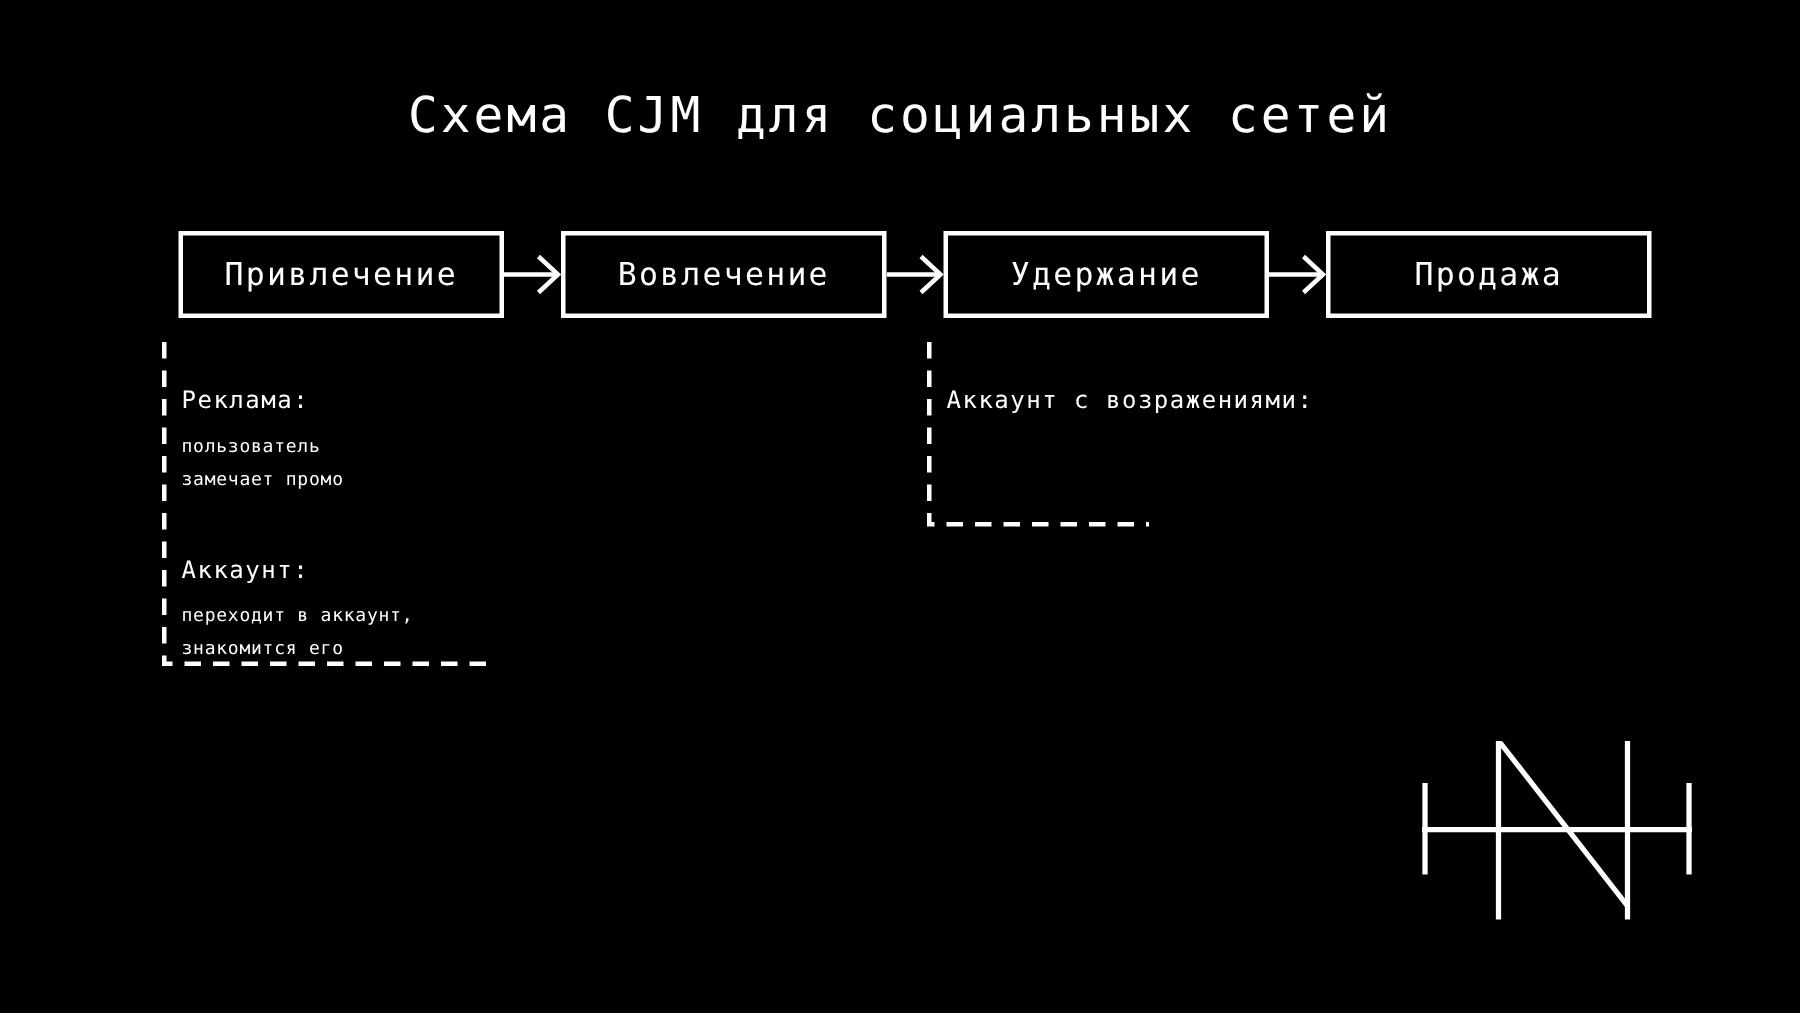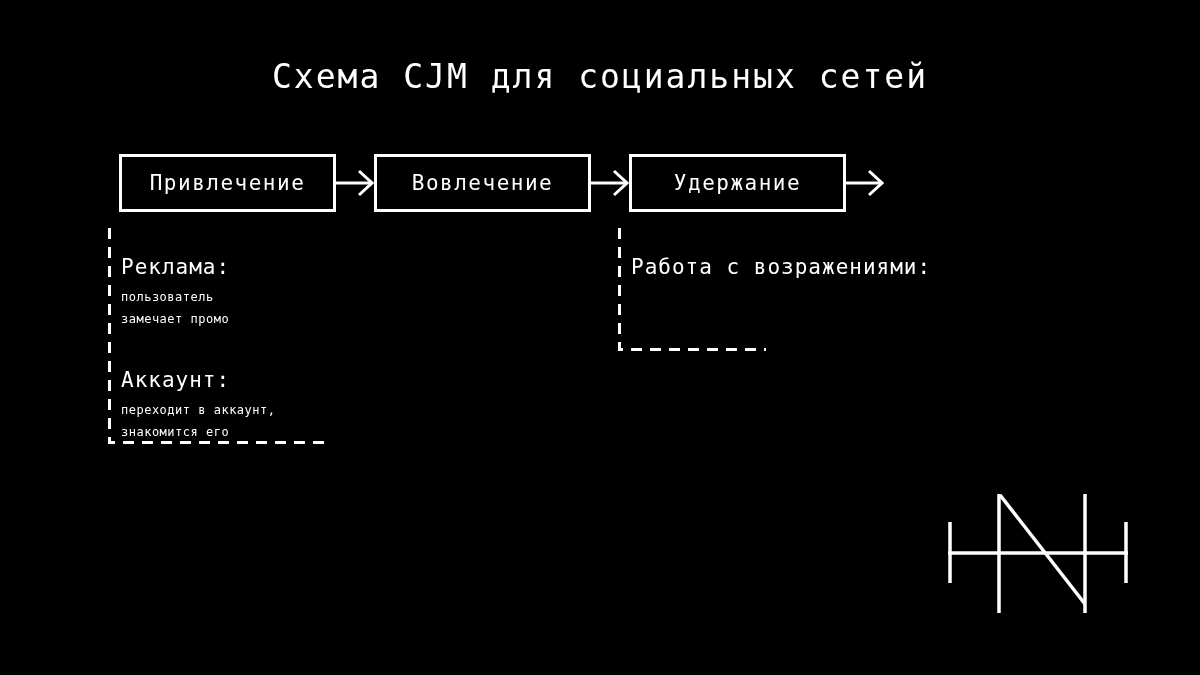--- a/index.html
+++ b/index.html
@@ -71,21 +71,21 @@
     stroke-width: 3;
     fill: none;
     stroke-dasharray: 11 8;
   }
   .note-content {
     position: relative;
     padding: 26px 0 0 13px;
     width: max-content;
   }
   .note-heading {
-    font-size: 21px;
+    font-size: 16px;
     letter-spacing: 1px;
     line-height: 26px;
     white-space: nowrap;
   }
   .note-body {
     margin-top: 6px;
     font-size: 12px;
     letter-spacing: 0.5px;
     line-height: 22px;
     white-space: pre-line;
@@ -128,20 +128,23 @@
       <line x1="0" y1="29" x2="34" y2="29"></line>
       <polyline points="23,17 36,29 23,41"></polyline>
     </svg>
     <div class="stage-box">
       <span class="stage-label">Удержание</span>
     </div>
     <svg class="arrow" viewBox="0 0 38 58">
       <line x1="0" y1="29" x2="34" y2="29"></line>
       <polyline points="23,17 36,29 23,41"></polyline>
     </svg>
+    <div class="stage-box">
+      <span class="stage-label">Продажа</span>
+    </div>
   </div>
 
   <div class="note" style="left:108px; top:228px; width:232px; height:218px;">
     <svg class="note-border" width="232" height="218" viewBox="0 0 232 218">
       <path d="M1.5,0 L1.5,214.5 L221,214.5"></path>
     </svg>
     <div class="note-content">
       <div class="note-heading">Реклама:</div>
       <div class="note-body">пользователь
 замечает промо</div>
@@ -150,21 +153,21 @@
 знакомится его</div>
     </div>
   </div>
 
 
   <div class="note" style="left:618px; top:228px; width:148px; height:125px;">
     <svg class="note-border" width="148" height="125" viewBox="0 0 148 125">
       <path d="M1.5,0 L1.5,121.5 L148,121.5"></path>
     </svg>
     <div class="note-content">
-      <div class="note-heading">Работа с возражениями:</div>
+      <div class="note-heading">Аккаунт с возражениями:</div>
     </div>
   </div>
 
   <svg class="logo" viewBox="0 0 186 132">
     <line x1="5" y1="36" x2="5" y2="97"></line>
     <line x1="181" y1="36" x2="181" y2="97"></line>
     <line x1="3" y1="67" x2="183" y2="67"></line>
     <line x1="54" y1="8" x2="54" y2="127"></line>
     <line x1="140" y1="8" x2="140" y2="127"></line>
     <line x1="55" y1="9" x2="140" y2="118"></line>

